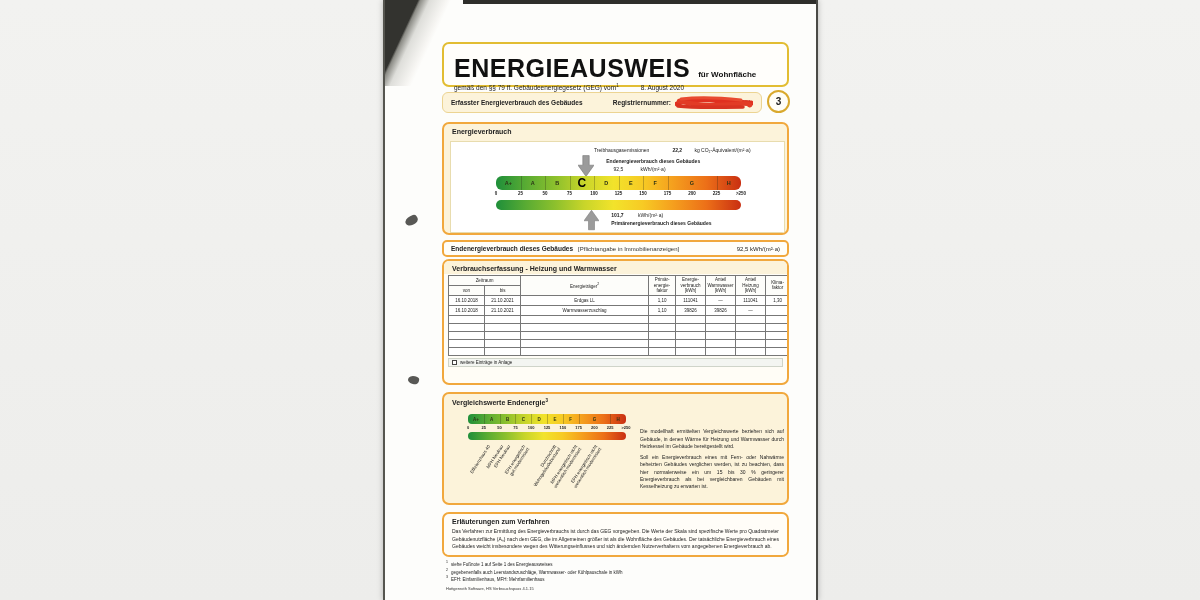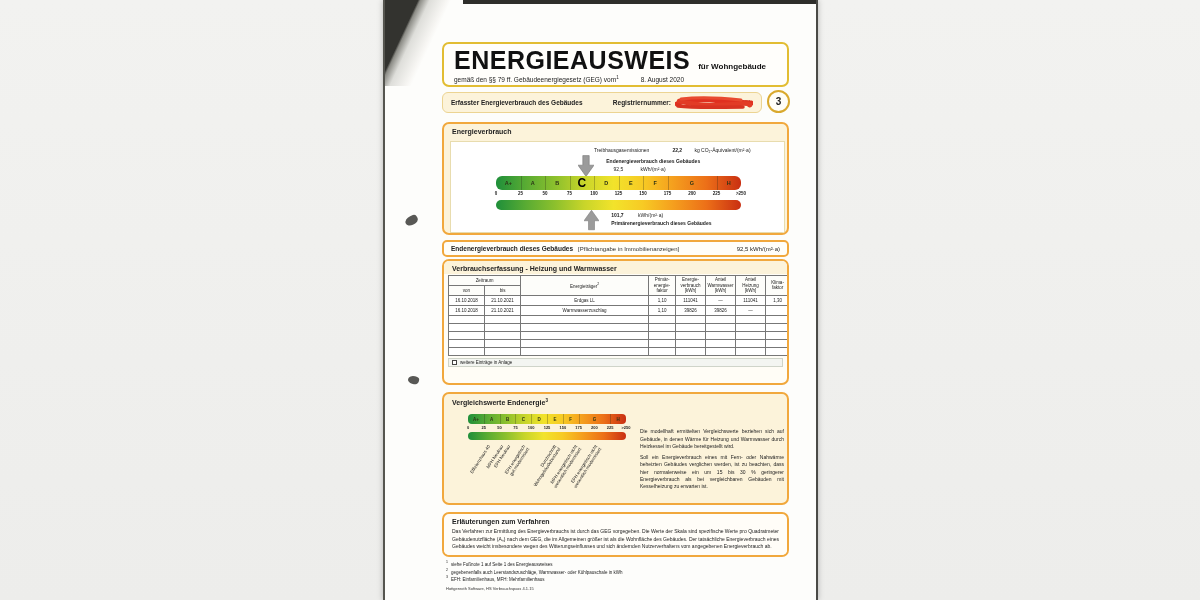--- a/index.html
+++ b/index.html
@@ -15,21 +15,21 @@
   .corner-fold { position:absolute; left:0; top:0; width:78px; height:86px;
           background:linear-gradient(115deg,#33332f 0%,#33332f 28%,#8b8b85 30%,#dededa 38%,#f7f6f3 52%,#fdfdfb 56%); }
   .binder-mark { position:absolute; background:#3b3b37; border-radius:60% 40% 50% 50%; opacity:.85; }
   .mark1 { left:20px; top:216px; width:13px; height:9px; transform:rotate(-25deg); }
   .mark2 { left:23px; top:376px; width:11px; height:8px; transform:rotate(15deg); }
 
   .content { position:absolute; left:57px; top:0; width:347px; height:600px; }
 
   
   .title-box { position:absolute; left:0; top:42px; width:347px; height:45px;
-          border:2px solid #e2bd33; border-radius:7px; background:#fffefb; padding:4px 10px 0 10px; }
+          border:2px solid #e2bd33; border-radius:7px; background:#fffefb; padding:12px 10px 0 10px; }
   .title-line { display:flex; align-items:baseline; gap:8px; }
   .big-title { font-size:25px; font-weight:bold; letter-spacing:.5px; color:#111; line-height:1; }
   .title-suffix { font-size:8px; font-weight:bold; color:#111; }
   .subtitle { font-size:6.5px; color:#222; margin-top:2px; }
   .subtitle sup { font-size:4.5px; }
   .subtitle .date { margin-left:22px; }
 
   
   .reg-bar { position:absolute; left:0; top:92px; width:320px; height:21px;
           background:#fcf3da; border:1px solid #ecd492; border-radius:6px;
@@ -130,21 +130,21 @@
     <div class="page-top-edge"></div>
     <div class="corner-fold"></div>
     <div class="binder-mark mark1"></div>
     <div class="binder-mark mark2"></div>
 
     <div class="content">
 
       <div class="title-box">
         <div class="title-line">
           <span class="big-title">ENERGIEAUSWEIS</span>
-          <span class="title-suffix">für Wohngebäude</span>
+          <span class="title-suffix">für Wohnfläche</span>
         </div>
         <div class="subtitle">
           <span>gemäß den §§ 79 ff. Gebäudeenergiegesetz (GEG) vom</span><sup>1</sup><span class="date">8. August 2020</span>
         </div>
       </div>
 
       <div class="reg-bar">
         <span class="reg-left">Erfasster Energieverbrauch des Gebäudes</span>
         <span class="reg-right">
           <span class="reg-label">Registriernummer:</span>

